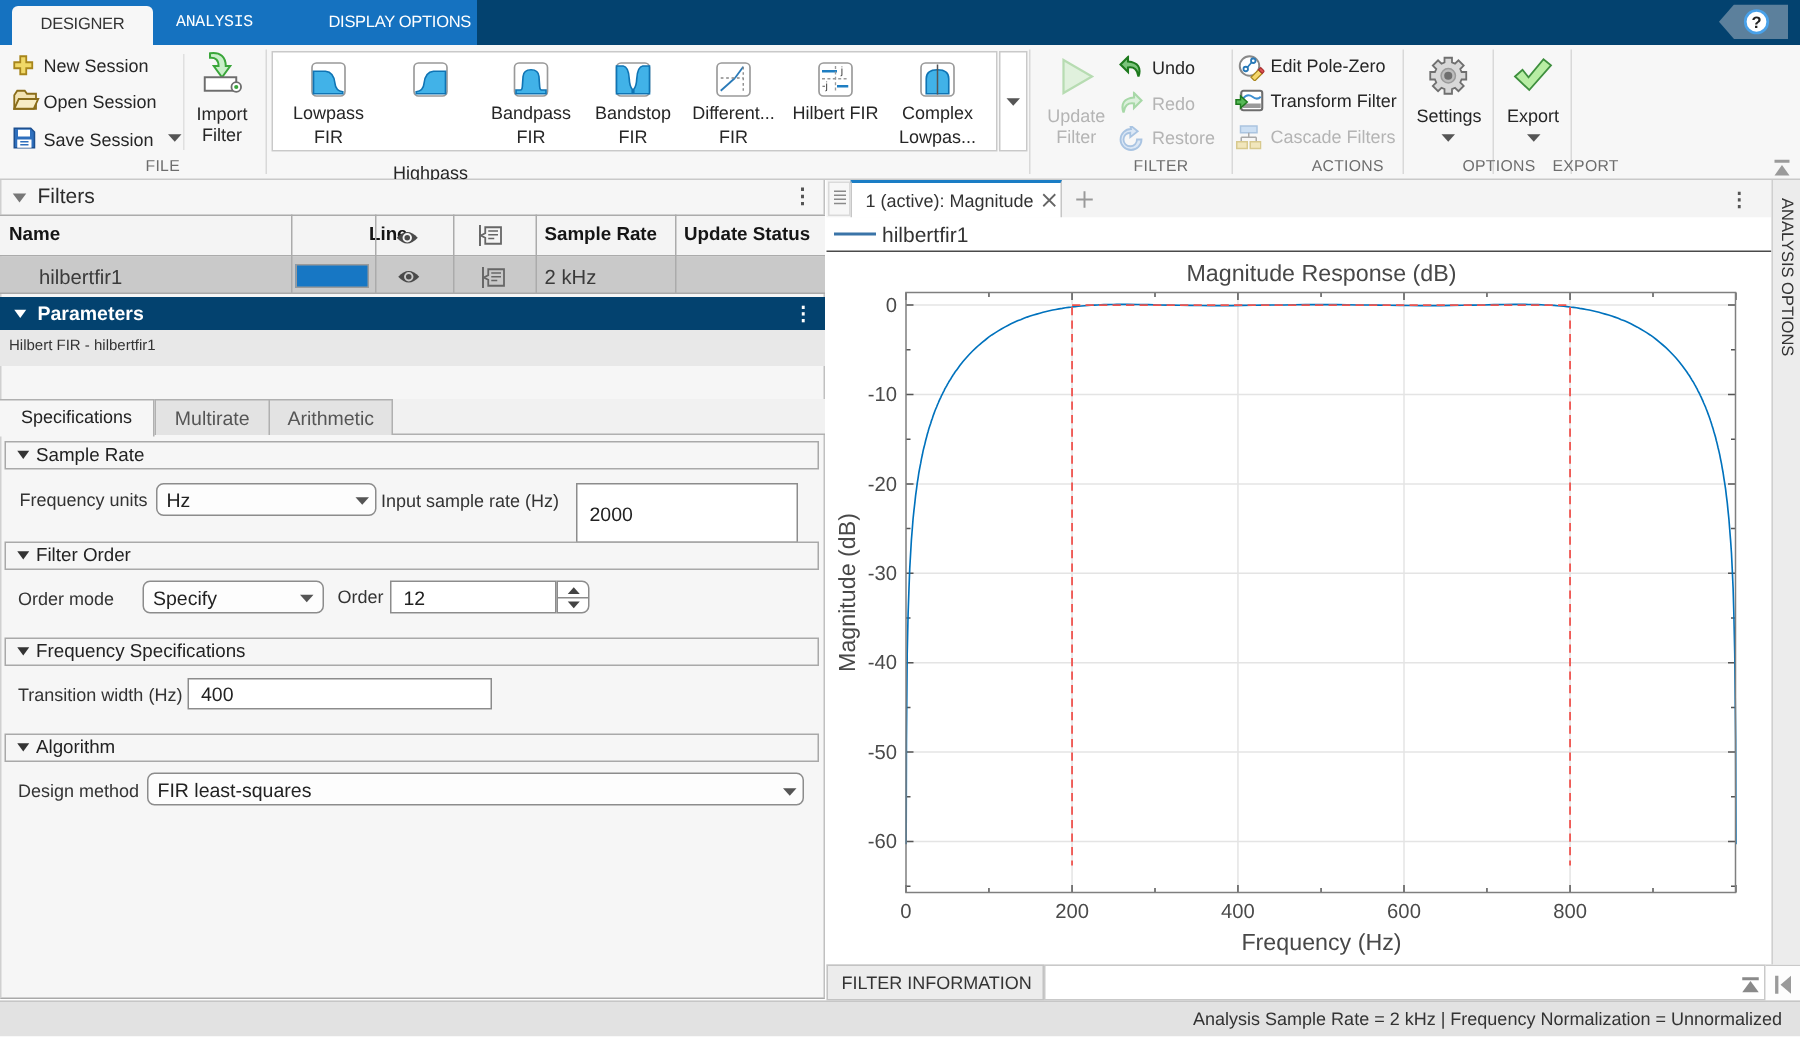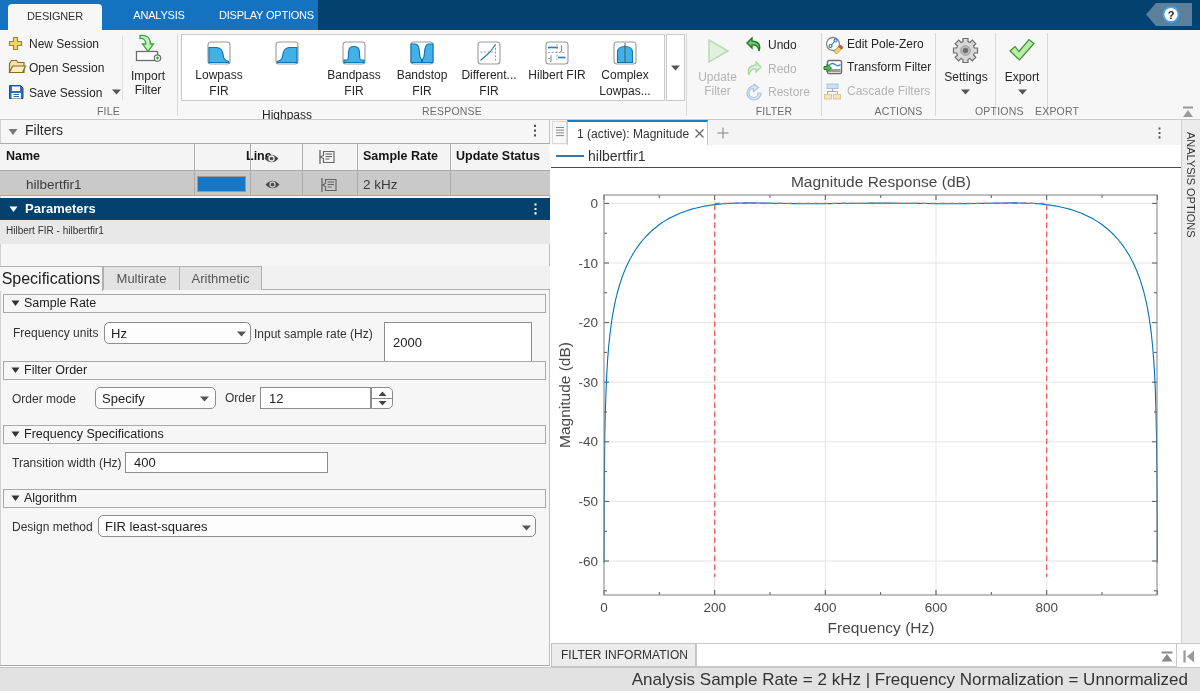--- a/index.html
+++ b/index.html
@@ -16,32 +16,32 @@
 .sec-label{position:absolute;bottom:2px;left:0;right:0;text-align:center;font-size:10.5px;color:#6d6d6d;letter-spacing:0.2px;margin-left:39px;}
 .vsep{position:absolute;top:3px;bottom:3px;right:0;width:1px;background:#d9d9d9;}
 .rsec{position:absolute;top:30px;height:89px;}
 .btxt{font-size:12px;color:#262626;white-space:nowrap;}
 .gtxt{font-size:12px;color:#b4b4b4;white-space:nowrap;}
 
 #leftpanel{left:0;top:120px;width:550px;height:546px;background:#f6f6f6;border-right:1px solid #c0c0c0;border-bottom:1px solid #a9a9a9;border-left:1px solid #d0d0d0;}
 
 #rightwrap{left:550px;top:120px;width:631px;height:546px;background:#fff;}
 #aostrip{left:1181px;top:120px;width:19px;height:523px;background:#ececec;border-left:1px solid #cfcfcf;}
-#statusbar{left:0;top:667px;width:1200px;height:24px;background:#e2e2e2;border-top:1px solid #c6c6c6;font-size:17px;color:#333;text-align:right;line-height:23px;padding-right:12px;}
+#statusbar{left:0;top:667px;width:1200px;height:24px;background:#e2e2e2;border-top:1px solid #c6c6c6;font-size:12px;color:#333;text-align:right;line-height:23px;padding-right:12px;}
 .fld{position:absolute;background:#fff;border:1px solid #8c8c8c;font-size:13px;color:#222;padding-left:8px;display:flex;align-items:center;}
 .sel{position:absolute;background:#fdfdfd;border:1px solid #8c8c8c;border-radius:5px;font-size:13px;color:#222;padding-left:6px;display:flex;align-items:center;}
 .shead{position:absolute;left:3px;width:543px;height:19px;border:1px solid #a9a9a9;font-size:12.5px;color:#222;line-height:17px;padding-left:20px;}
 .lbl{position:absolute;font-size:12px;color:#333;white-space:nowrap;}
 </style>
 </head>
 <body>
 
 <div class="abs" id="topbar"></div>
 <div class="abs" id="tabblue"></div>
-<div class="abs ttab" style="left:103px;width:112px;">ANALYSIS</div>
+<div class="abs ttab" style="left:87px;width:112px;font-family:Liberation Mono, monospace;">ANALYSIS</div>
 <div class="abs ttab" style="left:215px;width:103px;">DISPLAY OPTIONS</div>
 <div class="abs ttab" id="tab-designer">DESIGNER</div>
 <svg class="abs" style="left:1146px;top:3px;" width="46" height="23" viewBox="0 0 46 23">
   <path d="M10 0 H46 V23 H10 L0 11.5 z" fill="#5c809c"></path>
   <circle cx="25" cy="11.5" r="7.5" fill="#fff" stroke="#49a1e9" stroke-width="1.8"></circle>
   <text x="25" y="15.5" font-size="11" font-weight="bold" fill="#222" text-anchor="middle" font-family="Liberation Sans,sans-serif">?</text>
 </svg>
 
 <div class="abs" id="ribbon"></div>
 
@@ -71,21 +71,20 @@
 <svg class="abs" style="left:133px;top:34px;" width="32" height="30" viewBox="0 0 32 30">
   <path d="M7 1.5 c7 -1 10.5 2.5 10.5 8.5 l3 0 l-5.5 7.5 l-5.5 -7.5 l3.2 0 c0 -4 -2 -5.8 -5.7 -5.5 z" fill="#c9efc9" stroke="#3aa63a" stroke-width="1.3"></path>
   <rect x="3.5" y="17.5" width="21" height="9" fill="#fff" stroke="#6d6d6d" stroke-width="1.3"></rect>
   <circle cx="24.5" cy="24" r="3.2" fill="#fff" stroke="#6d6d6d" stroke-width="1.2"></circle>
   <circle cx="24.5" cy="24" r="1.4" fill="#3ba53d"></circle>
 </svg>
 <div class="abs btxt" style="left:122px;top:69px;width:52px;text-align:center;">Import<br>Filter</div>
 
 <div class="abs rsec" style="left:178px;width:509px;">
   <div class="vsep"></div>
-    <div class="sec-label">RESPONSE</div>
 </div>
 <div class="abs" style="left:181px;top:34px;width:484px;height:67px;background:#fff;border:1px solid #c9c9c9;"></div>
 <div class="abs" style="left:666px;top:34px;width:19px;height:67px;background:#fff;border:1px solid #c9c9c9;"></div>
 <svg class="abs" style="left:669px;top:64px;" width="13" height="8">
     <path d="M2 1.5 h9 l-4.5 5 z" fill="#555"></path>
   </svg>
 
 <svg class="abs" style="left:207px;top:41px;" width="24" height="24" viewBox="0 0 24 24">
   <rect x="1" y="1" width="22" height="22" rx="3" fill="#fff" stroke="#999" stroke-width="1.1"></rect>
   <path d="M2 6.5 h8 q5.5 0.5 6.3 8 q0.4 5 5.2 5.7 v1.3 h-19.5 z" fill="#41b2e8" stroke="#0f74b4" stroke-width="1.1"></path>
@@ -268,21 +267,21 @@
   </svg>
 <div class="abs" style="left:25px;top:201px;font-size:13px;font-weight:bold;color:#fff;">Parameters</div>
 <div class="abs" style="left:529px;top:201px;font-size:13px;color:#fff;font-weight:bold;">⋮</div>
 
 <div class="abs" style="left:0px;top:220px;width:550px;height:24px;background:#e8e8e8;"></div>
 <div class="abs" style="left:6px;top:225px;font-size:10px;color:#333;">Hilbert FIR - hilbertfir1</div>
 
 <div class="abs" style="left:0px;top:266px;width:550px;height:24px;background:#f1f1f1;border-bottom:1px solid #b0b0b0;"></div>
 <div class="abs" style="left:103px;top:266px;width:77px;height:24px;background:#e3e3e3;border:1px solid #b0b0b0;border-bottom:none;font-size:13px;color:#555;text-align:center;line-height:23px;">Multirate</div>
 <div class="abs" style="left:180px;top:266px;width:82px;height:24px;background:#e3e3e3;border:1px solid #b0b0b0;border-bottom:none;border-left:none;font-size:13px;color:#555;text-align:center;line-height:23px;">Arithmetic</div>
-<div class="abs" style="left:0px;top:266px;width:103px;height:25px;background:#f6f6f6;border:1px solid #b0b0b0;border-bottom:none;border-left:none;font-size:16px;color:#222;text-align:center;line-height:23px;">Specifications</div>
+<div class="abs" style="left:0px;top:266px;width:103px;height:25px;background:#f6f6f6;border:1px solid #b0b0b0;border-bottom:none;border-left:none;font-size:12px;color:#222;text-align:center;line-height:23px;">Specifications</div>
 
 <div class="abs shead" style="top:294px;">Sample Rate</div>
 <svg class="abs" style="left:11px;top:300px;" width="9" height="7">
     <path d="M0.5 0.5 h8 l-4 5.5 z" fill="#333"></path>
   </svg>
 <div class="abs lbl" style="left:13px;top:326px;">Frequency units</div>
 <div class="abs sel" style="left:104px;top:322px;width:147px;height:22px;">Hz</div>
 <svg class="abs" style="left:236px;top:330px;" width="11" height="8">
     <path d="M1 1.5 h9 l-4.5 5 z" fill="#555"></path>
   </svg>

